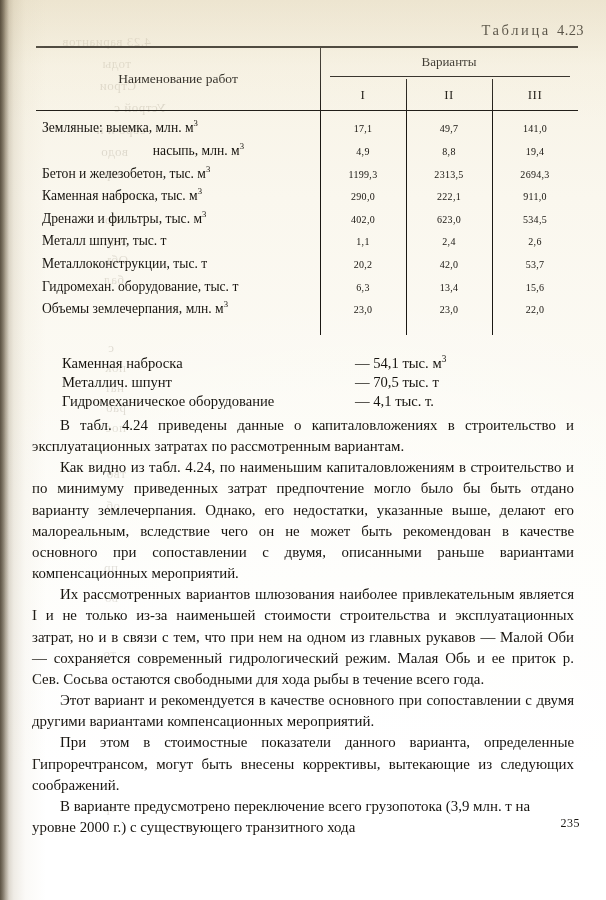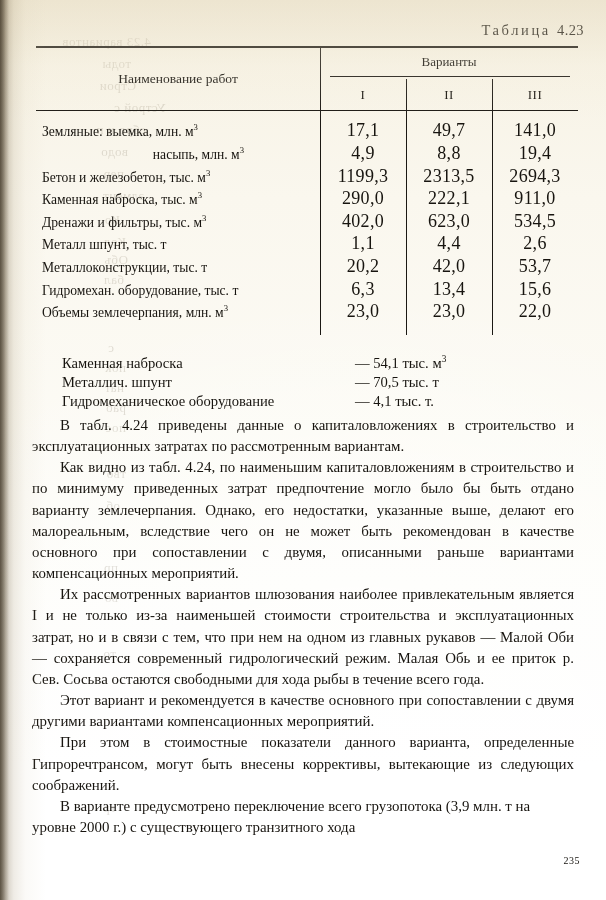--- a/index.html
+++ b/index.html
@@ -161,21 +161,21 @@
     box-sizing: border-box;
     white-space: nowrap;
   }
   .td-name.indent {
     text-align: right;
     padding-right: 76px;
   }
   .td-val {
     flex: 1;
     text-align: center;
-    font-size: 18px;
+    font-size: 10px;
     letter-spacing: 0.3px;
   }
   
   .vline {
     position: absolute;
     width: 1.4px;
     background: #1b1813;
   }
   sup { font-size: 0.64em; vertical-align: super; line-height: 0; }
 
@@ -209,22 +209,22 @@
     text-indent: 28px;
     margin: 0;
     text-justify: inter-word;
     hyphens: manual;
   }
   .para.last { text-align: left; }
 
   .folio {
     position: absolute;
     right: 26px;
-    top: 855px;
-    font-size: 10px;
+    top: 816px;
+    font-size: 12px;
     letter-spacing: 0.5px;
   }
 </style>
 </head>
 <body>
 
 <div id="page">
 
   <div id="paper-tone"></div>
 
@@ -309,21 +309,21 @@
           </div>
           <div class="trow">
             <div class="td-name">Дренажи и фильтры, тыс. м<sup>3</sup></div>
             <div class="td-val">402,0</div>
             <div class="td-val">623,0</div>
             <div class="td-val">534,5</div>
           </div>
           <div class="trow">
             <div class="td-name">Металл шпунт, тыс. т</div>
             <div class="td-val">1,1</div>
-            <div class="td-val">4,4</div>
+            <div class="td-val">2,4</div>
             <div class="td-val">2,6</div>
           </div>
           <div class="trow">
             <div class="td-name">Металлоконструкции, тыс. т</div>
             <div class="td-val">20,2</div>
             <div class="td-val">42,0</div>
             <div class="td-val">53,7</div>
           </div>
           <div class="trow">
             <div class="td-name">Гидромехан. оборудование, тыс. т</div>

